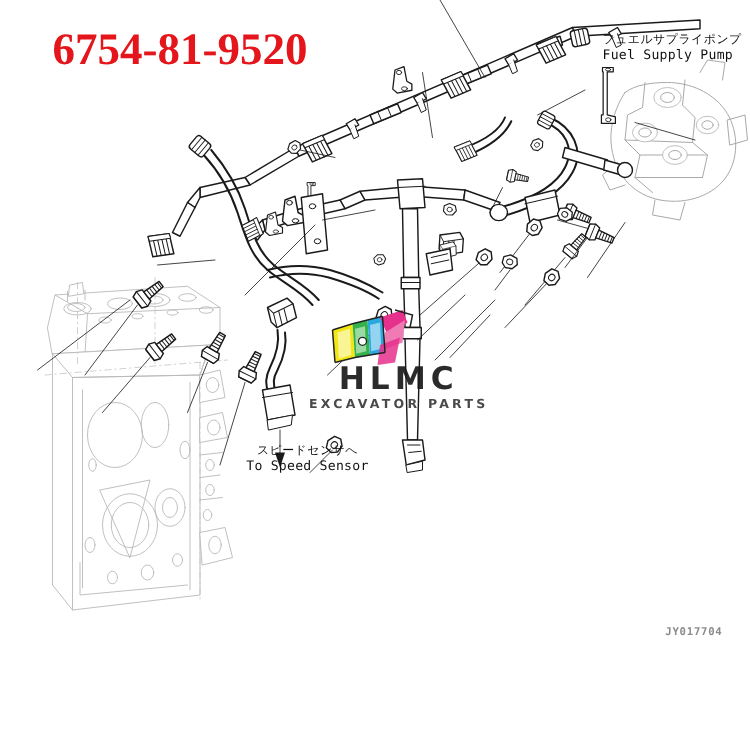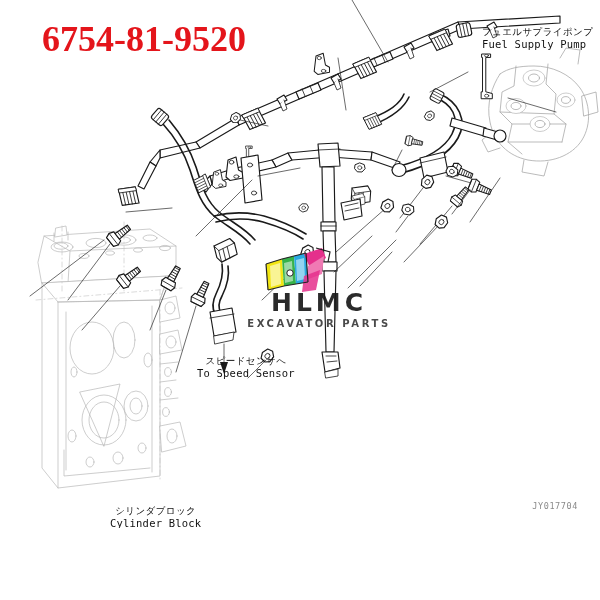--- a/index.html
+++ b/index.html
@@ -19,21 +19,21 @@
   .calloutblk .en{font-family:"DejaVu Sans Mono","Liberation Mono",monospace;font-size:10.5px;line-height:13px;letter-spacing:.2px;}
 
   #lbl-pump{left:482px;top:26px;}
   #lbl-pump .jp,#lbl-pump .en{text-align:left;}
   #lbl-sensor{left:197px;top:355px;text-align:center;}
   #lbl-block{left:110px;top:505px;text-align:center;}
 
   .dwgno{
     position:absolute;right:22px;bottom:17px;
     font-family:"DejaVu Sans Mono","Liberation Mono",monospace;
-    font-size:8.5px;color:#8a8a8a;letter-spacing:.6px;white-space:nowrap;
+    font-size:8.5px;color:#8a8a8a;letter-spacing:.6px;white-space:nowrap;font-weight:bold;
   }
 
   #watermark{
     position:absolute;left:244px;top:246px;width:150px;height:84px;
     pointer-events:none;
   }
   #wm-logo{position:absolute;left:16px;top:0px;width:72px;height:56px;}
   #wm-name{
     position:absolute;left:0px;top:44px;width:150px;text-align:center;
     font-family:"DejaVu Sans",sans-serif;font-size:25px;font-weight:700;
@@ -446,24 +446,20 @@
   <div class="calloutblk" id="lbl-pump">
     <div class="jp">フュエルサプライポンプ</div>
     <div class="en">Fuel Supply Pump</div>
   </div>
 
   <div class="calloutblk" id="lbl-sensor">
     <div class="jp">スピードセンサへ</div>
     <div class="en">To Speed Sensor</div>
   </div>
 
-  <div class="calloutblk" id="lbl-block">
-    <div class="jp">シリンダブロック</div>
-    <div class="en">Cylinder Block</div>
-  </div>
 
   <div class="dwgno">JY017704</div>
 
   <div id="watermark">
     <svg id="wm-logo" viewBox="0 0 72 56" xmlns="http://www.w3.org/2000/svg">
 
       <path d="M6,18 L22,13 L24,40 L8,44 Z" fill="#f2e613"></path>
       <path d="M10,20 L20,17 L21,38 L11,41 Z" fill="#ffffff" opacity=".55"></path>
       <path d="M22,13 L34,10 L36,38 L24,40 Z" fill="#36b24a"></path>
       <path d="M24,17 L32,15 L33,35 L25,37 Z" fill="#ffffff" opacity=".5"></path>

